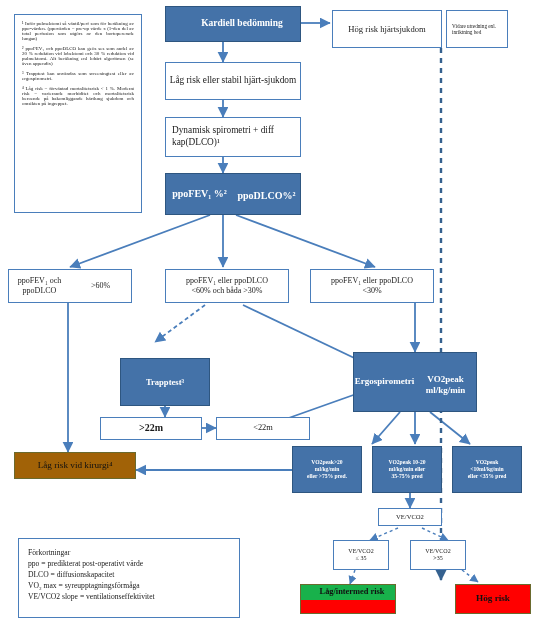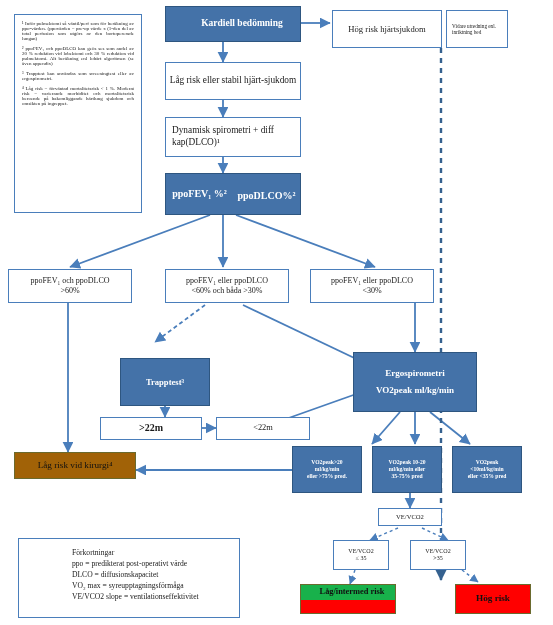--- a/index.html
+++ b/index.html
@@ -58,21 +58,21 @@
   .legend p{margin:0 0 5px 0;}
 
   .abbr{
     position:absolute;box-sizing:border-box;
     background:#ffffff;border:1px solid #4a7ebb;
     color:#1a1a1a;
     padding:8px 9px;
     line-height:1.45;
   }
   .abbr .ttl{font-weight:normal;}
-  .abbr div{white-space:nowrap;margin-left:44px;}
+  .abbr div{white-space:nowrap;}
 </style>
 </head>
 <body>
 
 <svg id="canvas" viewBox="0 0 553 625">
   <defs>
     <marker id="ar" markerWidth="7" markerHeight="7" refX="5.6" refY="3" orient="auto">
       <path d="M0,0 L6,3 L0,6 z" fill="#4a7ebb"></path>
     </marker>
     <marker id="arD" markerWidth="7" markerHeight="7" refX="5.6" refY="3" orient="auto">
@@ -155,40 +155,40 @@
 
 <div class="node white" style="left:165px;top:117px;width:136px;height:40px;font-size:9.3px;justify-content:flex-start;padding:0 6px;">
   <span style="text-align:left;">Dynamisk spirometri + diff kap(DLCO)¹</span>
 </div>
 
 <div class="node blue" style="left:165px;top:173px;width:136px;height:42px;font-size:10px;flex-direction:row;justify-content:center;">
   <span>ppoFEV₁ %²</span>
   <span style="margin-top:4px;">ppoDLCO%²</span>
 </div>
 
-<div class="node white" style="left:8px;top:269px;width:124px;height:34px;font-size:8.0px;flex-direction:column;">
+<div class="node white" style="left:8px;top:269px;width:124px;height:34px;font-size:8.0px;flex-direction:row;">
   <span>ppoFEV₁ och ppoDLCO</span>
   <span>&gt;60%</span>
 </div>
 
 <div class="node white" style="left:165px;top:269px;width:124px;height:34px;font-size:8.0px;flex-direction:column;">
   <span>ppoFEV₁ eller ppoDLCO</span>
   <span>&lt;60% och båda &gt;30%</span>
 </div>
 
 <div class="node white" style="left:310px;top:269px;width:124px;height:34px;font-size:8.0px;flex-direction:column;">
   <span>ppoFEV₁ eller ppoDLCO</span>
   <span>&lt;30%</span>
 </div>
 
 <div class="node blue" style="left:120px;top:358px;width:90px;height:48px;font-size:8.6px;">
   <span>Trapptest³</span>
 </div>
 
-<div class="node blue" style="left:353px;top:352px;width:124px;height:60px;font-size:9.0px;flex-direction:column;">
+<div class="node blue" style="left:353px;top:352px;width:124px;height:60px;font-size:9.0px;flex-direction:row;">
   <span>Ergospirometri</span>
   <span style="margin-top:6px;">VO2peak ml/kg/min</span>
 </div>
 
 <div class="node white" style="left:100px;top:417px;width:102px;height:23px;font-size:10px;font-weight:bold;">
   <span>&gt;22m</span>
 </div>
 
 <div class="node white" style="left:216px;top:417px;width:94px;height:23px;font-size:8.4px;">
   <span>&lt;22m</span>

